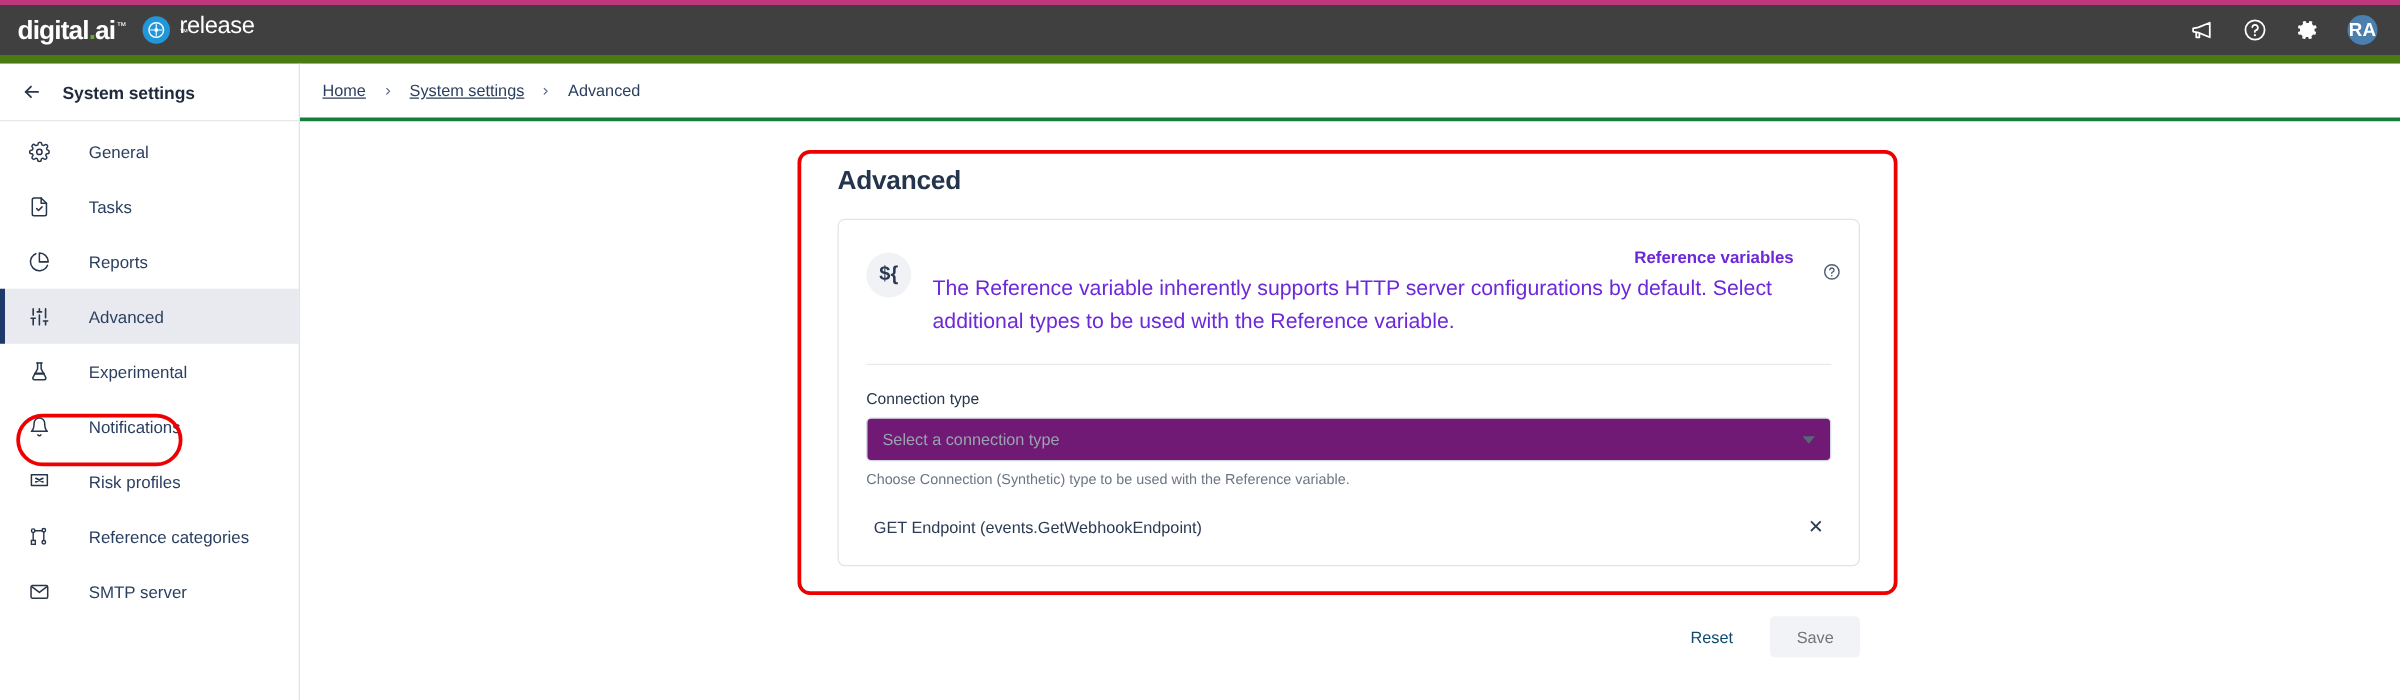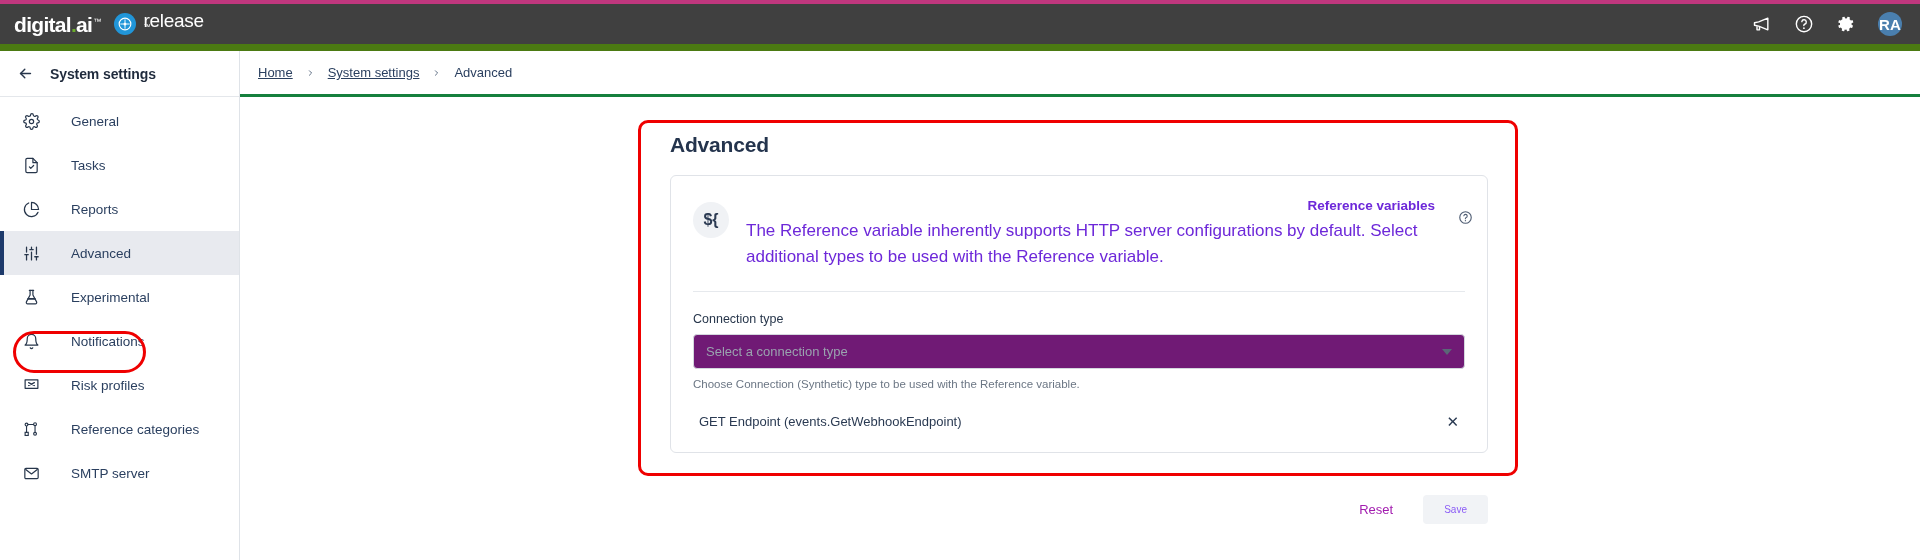--- a/index.html
+++ b/index.html
@@ -172,26 +172,26 @@
     border: 3px solid #ef0000; border-radius: 10px;
     pointer-events: none;
   }
 
   .actions {
     position: absolute; left: 413px; top: 396px;
     width: 852px; display: flex; justify-content: flex-end;
     align-items: center; gap: 12px; padding-right: 17px;
   }
   .btn-reset {
-    font-size: 13px; color: #a21caf; background: none; border: none;
+    font-size: 13px; color: #0c4a6e; background: none; border: none;
     padding: 9px 18px; border-radius: 4px; cursor: pointer;
     font-family: inherit;
   }
   .btn-save {
-    font-size: 10px; color: #8b5cf6; background: #f1f3f6; border: none;
+    font-size: 13px; color: #737373; background: #f1f3f6; border: none;
     padding: 9px 21px; border-radius: 4px; cursor: not-allowed;
     font-family: inherit;
   }
 </style>
 </head>
 <body>
 
 <div class="accent-line"></div>
 
 <div class="appbar">

